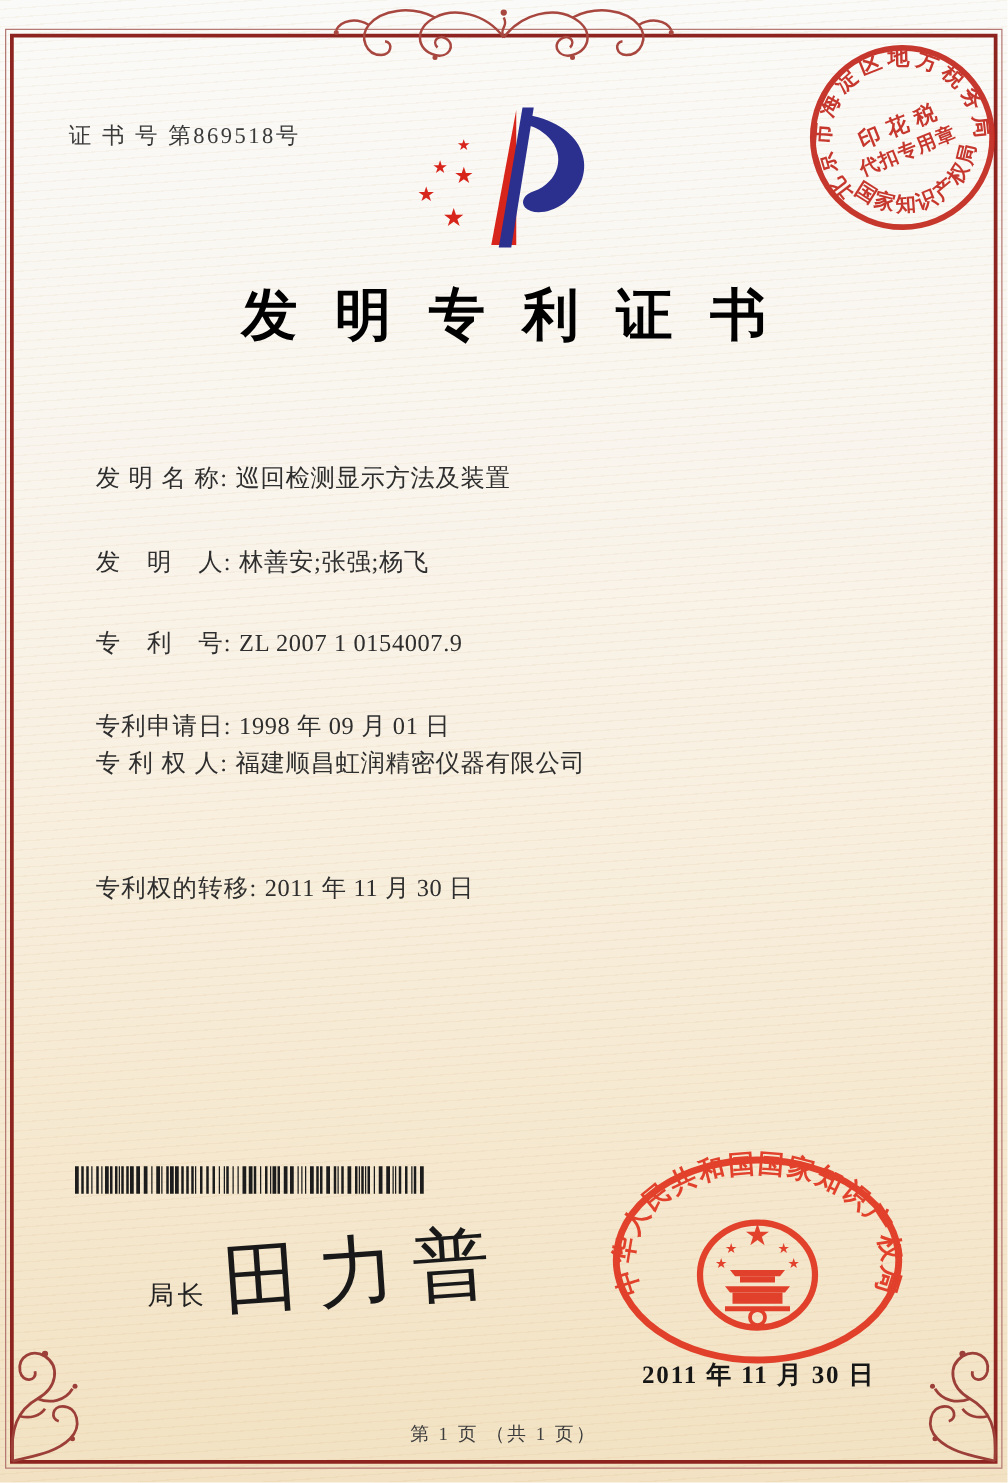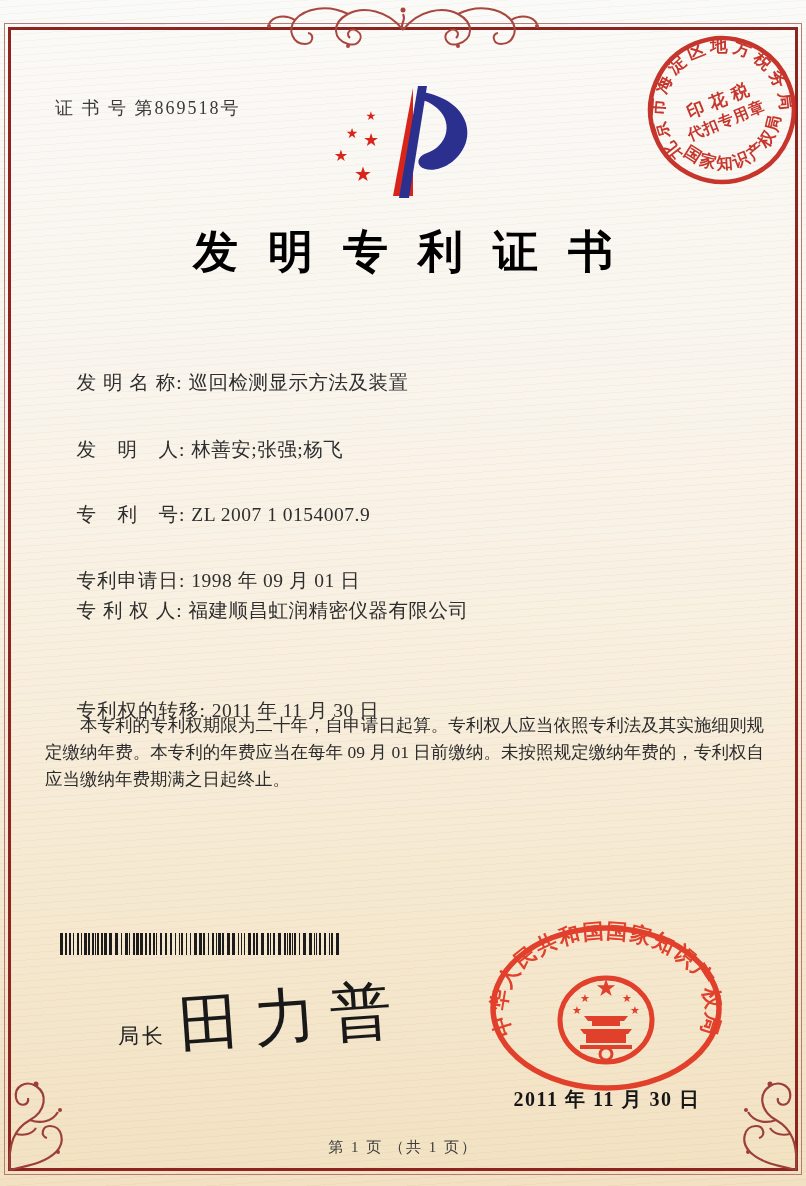--- a/index.html
+++ b/index.html
@@ -135,21 +135,20 @@
     <span class="flabel">专利申请日: </span><span class="fvalue">1998 年 09 月 01 日</span>
   </div>
   <div class="field" style="top:575px">
     <span class="flabel">专 利 权 人: </span><span class="fvalue">福建顺昌虹润精密仪器有限公司</span>
   </div>
   <div class="field" style="top:675px">
     <span class="flabel">专利权的转移: </span><span class="fvalue">2011 年 11 月 30 日</span>
   </div>
 
   <div class="paras">
-    <p>本专利的专利权期限为二十年，自申请日起算。专利权人应当依照专利法及其实施细则规定缴纳年费。本专利的年费应当在每年 09 月 01 日前缴纳。未按照规定缴纳年费的，专利权自应当缴纳年费期满之日起终止。</p>
   </div>
 
   <div class="barcode">
       <span style="display: inline-block; width: 3px; background: rgb(28, 28, 28); margin-right: 2px;"></span>
       <span style="display: inline-block; width: 2px; background: rgb(28, 28, 28); margin-right: 2px;"></span>
       <span style="display: inline-block; width: 2px; background: rgb(28, 28, 28); margin-right: 2px;"></span>
       <span style="display: inline-block; width: 1px; background: rgb(28, 28, 28); margin-right: 3px;"></span>
       <span style="display: inline-block; width: 2px; background: rgb(28, 28, 28); margin-right: 2px;"></span>
       <span style="display: inline-block; width: 1px; background: rgb(28, 28, 28); margin-right: 2px;"></span>
       <span style="display: inline-block; width: 3px; background: rgb(28, 28, 28); margin-right: 1px;"></span>

